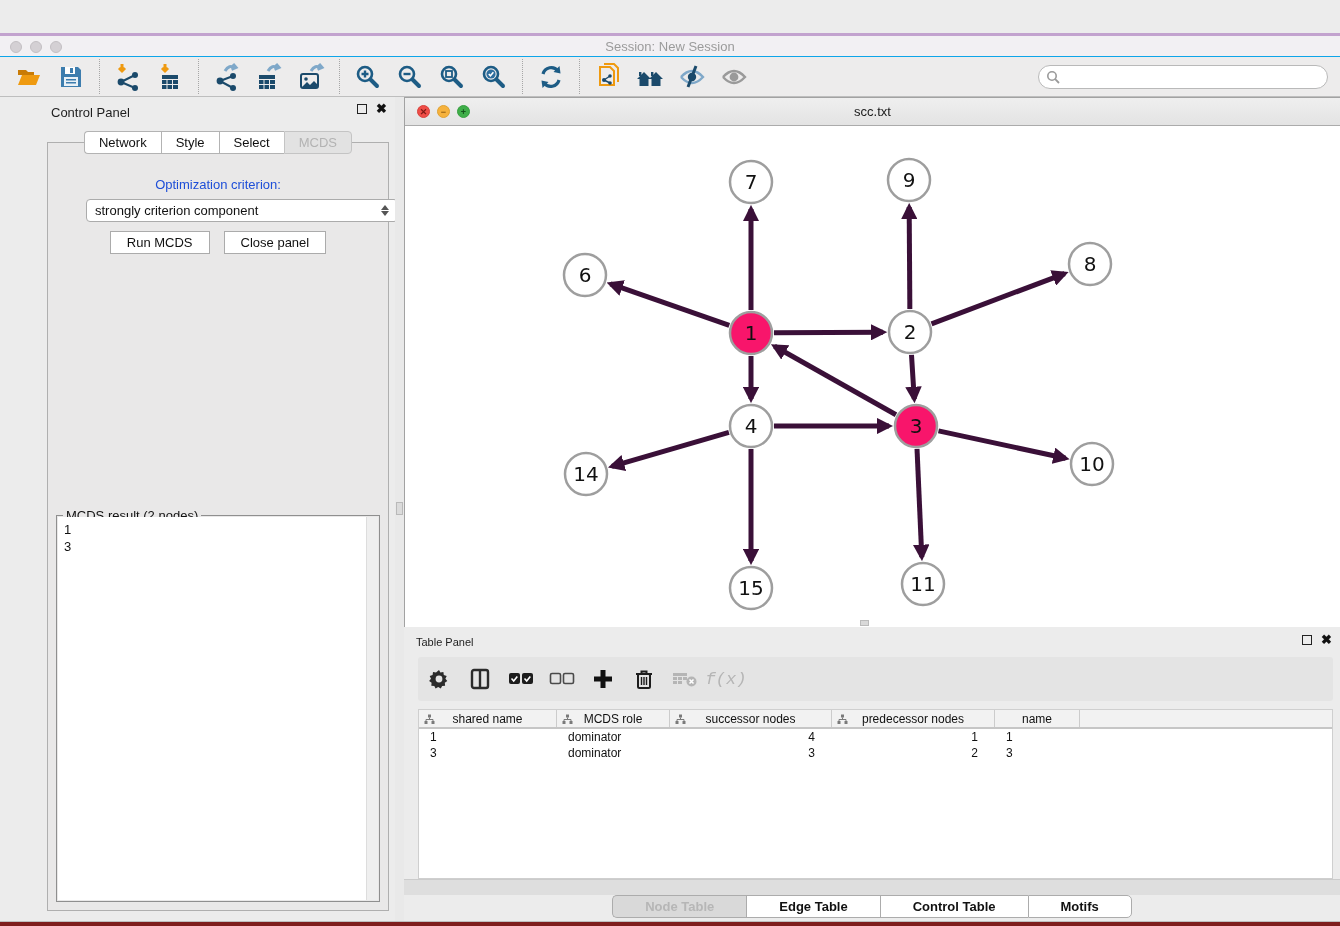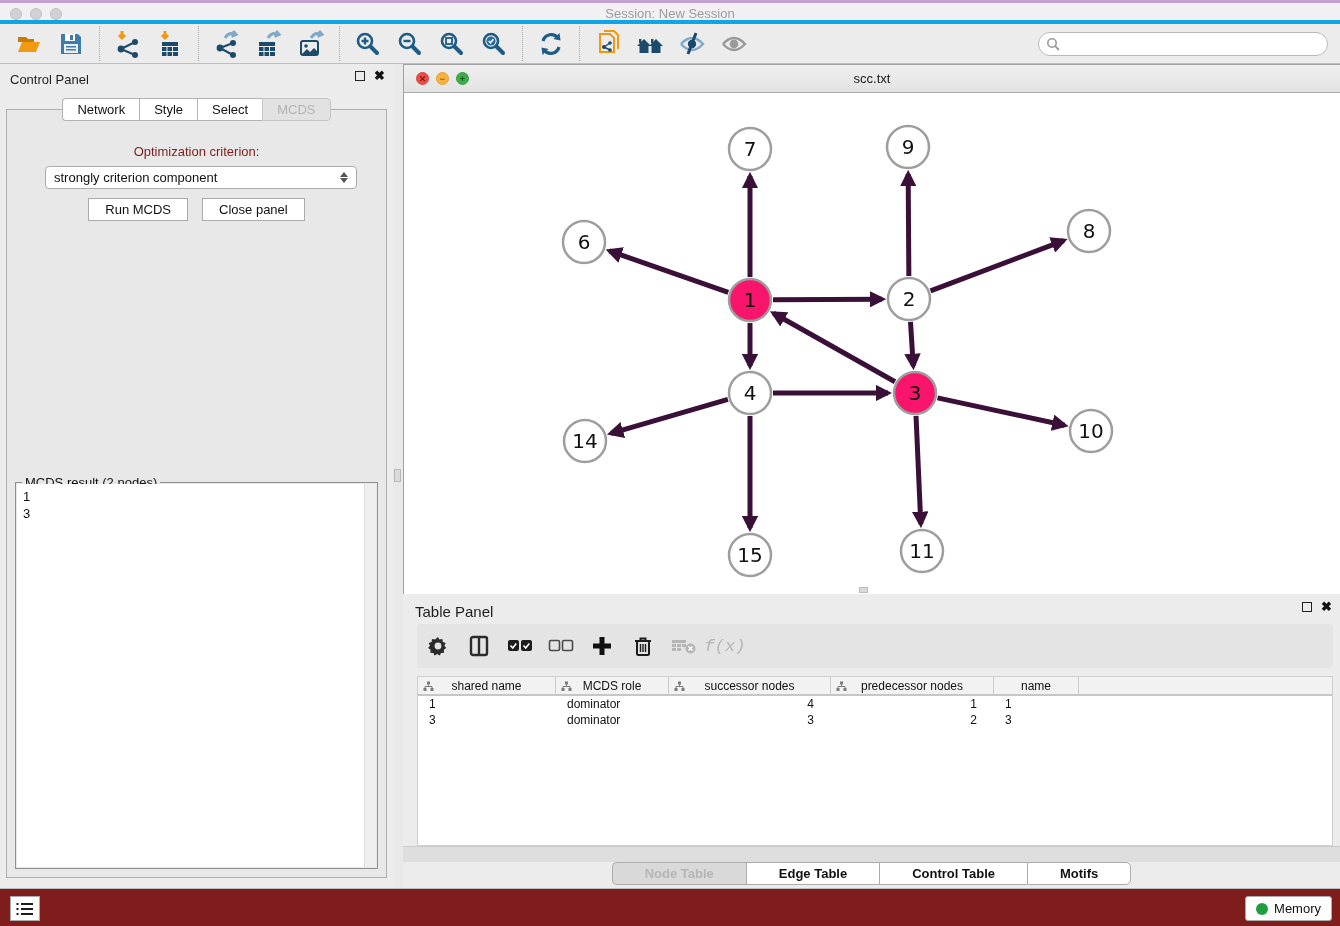--- a/index.html
+++ b/index.html
@@ -1,52 +1,52 @@
 <!DOCTYPE html>
 <html><head>
 <meta charset="utf-8">
 <style>
   * { margin:0; padding:0; box-sizing:border-box; }
   html,body { width:1340px; height:926px; font-family:"Liberation Sans", sans-serif; }
   .app { position:relative; width:1340px; height:926px; background:#ECECEC; overflow:hidden; }
 
   
-  .titlebar { position:relative; height:24px; background:#F2F0F3; border-top:3px solid #C2A2CE; border-bottom:4px solid #0ea5e9; }
+  .titlebar { position:relative; height:24px; background:#F2F0F3; border-top:3px solid #C2A2CE; border-bottom:1px solid #0ea5e9;margin-top:33px; }
   .tl-group { position:absolute; left:10px; top:5px; display:flex; gap:8px; }
   .tl { width:12px; height:12px; border-radius:50%; background:#D4D0D4; border:1px solid #C3BFC3; }
   .app-title { position:absolute; left:0; right:0; top:3px; text-align:center; font-size:13px; color:#9B9B9B; }
 
   
   .toolbar { position:relative; height:40px; background:#EDECEC; border-bottom:1px solid #BEBEBE; display:flex; align-items:center; padding-left:8px; }
   .tb-icon { width:30px; height:30px; margin:0 6px; display:flex; align-items:center; justify-content:center; }
   .tb-sep { align-self:stretch; border-left:1px dotted #A6A6A6; margin:2px 7px; }
   .search-wrap { position:absolute; right:12px; top:8px; width:290px; height:24px; }
   .search-input { width:100%; height:100%; border:1px solid #B9B9B9; border-radius:12px; background:#FFFFFF; padding-left:26px; font-size:12px; outline:none; }
   .search-glyph { position:absolute; left:8px; top:5px; }
 
   
   .main { display:flex; height:824px; }
-  .control-panel { position:relative; width:393px; background:#ECECEC; }
+  .control-panel { position:relative; width:393px; background:#ECECEC;margin-left:41px; }
   .divider { position:relative; width:10px; background:#E9E9E9; }
   .divider-handle { position:absolute; left:1px; top:405px; width:7px; height:13px; background:#DBDBDB; border:1px solid #B9B9B9; }
   .right-col { width:937px; display:flex; flex-direction:column; }
 
   
   .cp-header { position:relative; height:30px; }
   .cp-title { position:absolute; left:10px; top:8px; font-size:13px; color:#1E1E1E; }
   .panel-btns { position:absolute; right:8px; top:7px; display:flex; gap:9px; }
   .float-btn { width:10px; height:10px; border:1.5px solid #222; background:transparent; }
   .close-btn { font-size:13px; font-weight:bold; color:#111; line-height:10px; }
   .cp-tabs { position:absolute; left:0; right:0; top:34px; display:flex; justify-content:center; z-index:2; }
   .cp-tab { font-size:13px; padding:3px 14px; background:#FFFFFF; border:1px solid #B3B3B3; border-right:none; color:#111; }
   .cp-tab:first-child { border-radius:4px 0 0 4px; }
   .cp-tab:last-child { border-right:1px solid #BEBEBE; border-radius:0 4px 4px 0; }
   .cp-tab.selected { background:#E2E2E2; color:#B3B3B3; border-color:#C4C4C4; }
   .cp-content { position:absolute; left:6px; right:6px; top:45px; bottom:10px; background:#E9E8E8; border:1px solid #AFAFAF; }
-  .opt-label { position:absolute; left:0; right:0; top:34px; text-align:center; font-size:13px; color:#7f1d1d; }
+  .opt-label { position:absolute; left:0; right:0; top:34px; text-align:center; font-size:13px; color:#1d4ed8; }
   .opt-select { position:absolute; left:38px; top:56px; width:312px; height:23px; background:#FFFFFF; border:1px solid #ABABAB; border-radius:4px; display:flex; align-items:center; padding:0 8px; font-size:13px; color:#111; }
   .opt-caret { margin-left:auto; display:flex; flex-direction:column; gap:1px; }
   .caret-up { width:0; height:0; border-left:4px solid transparent; border-right:4px solid transparent; border-bottom:5px solid #555; }
   .caret-down { width:0; height:0; border-left:4px solid transparent; border-right:4px solid transparent; border-top:5px solid #555; }
   .cp-buttons { position:absolute; left:0; right:0; top:88px; display:flex; justify-content:center; gap:14px; }
   .cp-button { font-size:13px; color:#111; background:#FFFFFF; border:1px solid #ABABAB; border-radius:0; padding:3px 16px; }
   .result-box { position:absolute; left:8px; right:8px; top:372px; bottom:8px; border:1px solid #8F8F8F; }
   .result-label { position:absolute; left:6px; top:-8px; background:#E9E8E8; padding:0 3px; font-size:13px; color:#111; }
   .result-area { position:absolute; left:1px; right:13px; top:1px; bottom:1px; background:#FFFFFF; padding:4px 6px; font-size:13px; color:#111; line-height:17px; overflow:hidden; }
   .result-scroll { position:absolute; right:1px; top:1px; bottom:1px; width:12px; background:#EFEFEF; border-left:1px solid #DDDDDD; }
@@ -59,21 +59,21 @@
   .nw-red { background:#EF4D47; border:1px solid #D8423D; color:#7E1A16; }
   .nw-yellow { background:#F6B23D; border:1px solid #E0A233; color:#8F5D12; }
   .nw-green { background:#3FAE49; border:1px solid #37A041; color:#14531B; }
   .nw-title { position:absolute; left:0; right:0; top:6px; text-align:center; font-size:13px; color:#1A1A1A; }
   .nw-canvas { position:relative; width:100%; height:501px; background:#FFFFFF; overflow:hidden; }
   .nw-bottom-handle { position:absolute; left:455px; bottom:0px; width:9px; height:6px; background:#D9D9D9; border:1px solid #BBBBBB; }
   .graph-label { font-family:"DejaVu Sans", sans-serif; font-size:20px; fill:#111; }
 
   
   .table-panel { position:relative; height:294px; background:#ECECEC; }
-  .tp-title { position:absolute; left:12px; top:9px; font-size:15px; color:#1E1E1E; }
+  .tp-title { position:absolute; left:12px; top:9px; font-size:11px; color:#1E1E1E; }
   .tp-toolbar { position:absolute; left:14px; right:7px; top:30px; height:44px; background:#E4E4E4; border-radius:3px; display:flex; align-items:center; padding-left:8px; gap:15px; }
   .tp-icon { width:26px; height:26px; display:flex; align-items:center; justify-content:center; }
   .fx-label { font-family:Liberation Mono, monospace; font-style:italic; font-size:17px; color:#B5B5B5; }
   .data-table { position:absolute; left:14px; right:7px; top:82px; bottom:42px; background:#FFFFFF; border:1px solid #CFCFCF; overflow:hidden; }
   .dt-header { display:flex; background:#F2F2F2; border-bottom:2px solid #C6C6C6; height:19px; }
   .dt-hcell { position:relative; border-right:1px solid #CCCCCC; font-size:12px; color:#111; display:flex; align-items:center; justify-content:center; }
   .dt-hicon { position:absolute; left:5px; top:4px; }
   .dt-row { display:flex; height:16px; }
   .dt-cell { font-size:12px; color:#111; padding:1px 0; }
   .tp-bottom-strip { position:absolute; left:0; right:0; bottom:26px; height:16px; background:#DEDEDE; border-top:1px solid #CBCBCB; }

